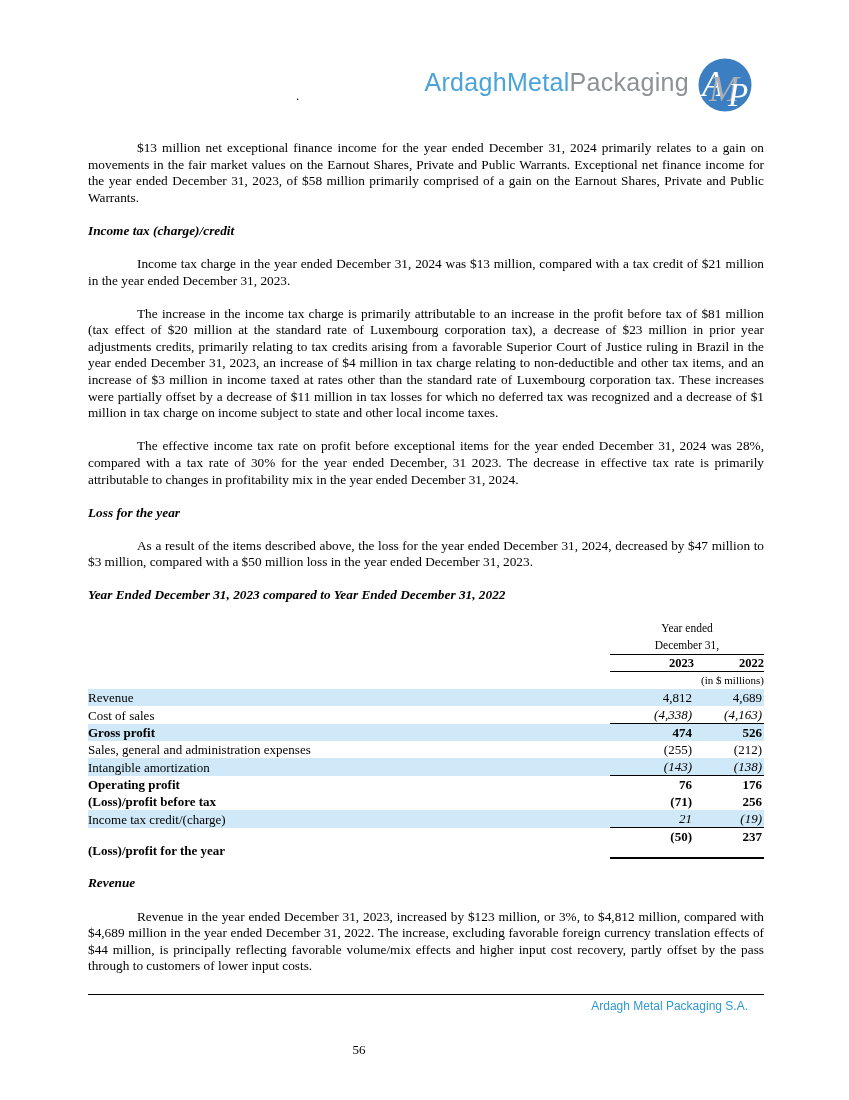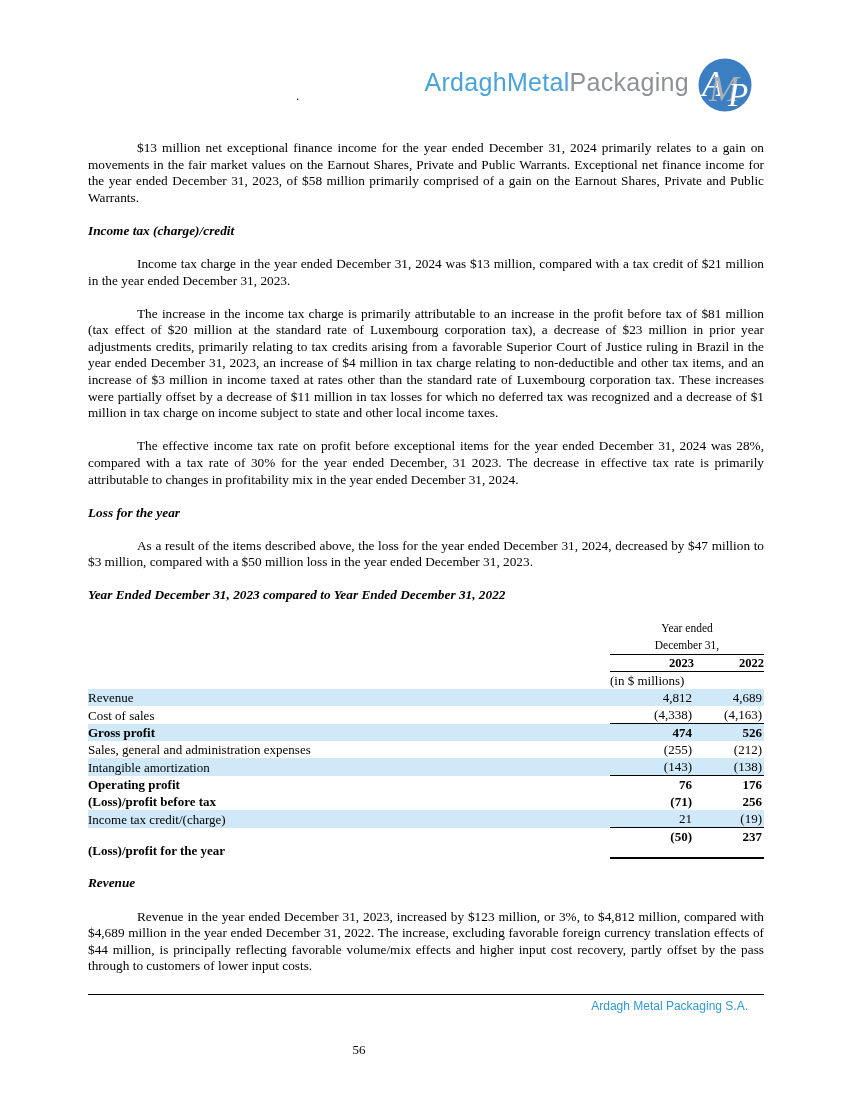--- a/index.html
+++ b/index.html
@@ -87,32 +87,32 @@
   th.yearcell { padding-left: 13px; }
   th.yearcell .yr {
     text-align: right;
     font-weight: bold;
     font-size: 12.5px;
     line-height: 15px;
     border-bottom: 1px solid #000;
     padding-top: 1px;
   }
   th.units {
-    text-align: left;
-    font-weight: bold;
-    font-size: 13px;
+    text-align: right;
+    font-weight: bold;
+    font-size: 11px;
     line-height: 14px;
     padding-bottom: 1px;
   }
 
   td.val { padding-left: 13px; }
   td.val .num { text-align: right; padding: 0 2px 0 0; }
   tr.hl { background: #cfe9f8; }
   tr.bold-row td { font-weight: bold; }
-  tr.uline td.val .num { border-bottom: 1px solid #000; }
+  tr.uline td.val .num { border-bottom: 1px solid #000; font-style: italic; }
   tr.final td.val .num { border-bottom: 2.5px solid #000; padding-bottom: 12px; }
 
   
   .footer-rule {
     position: absolute;
     left: 88px; top: 994px;
     width: 676px;
     border-top: 1px solid #000;
   }
   .footer-company {

